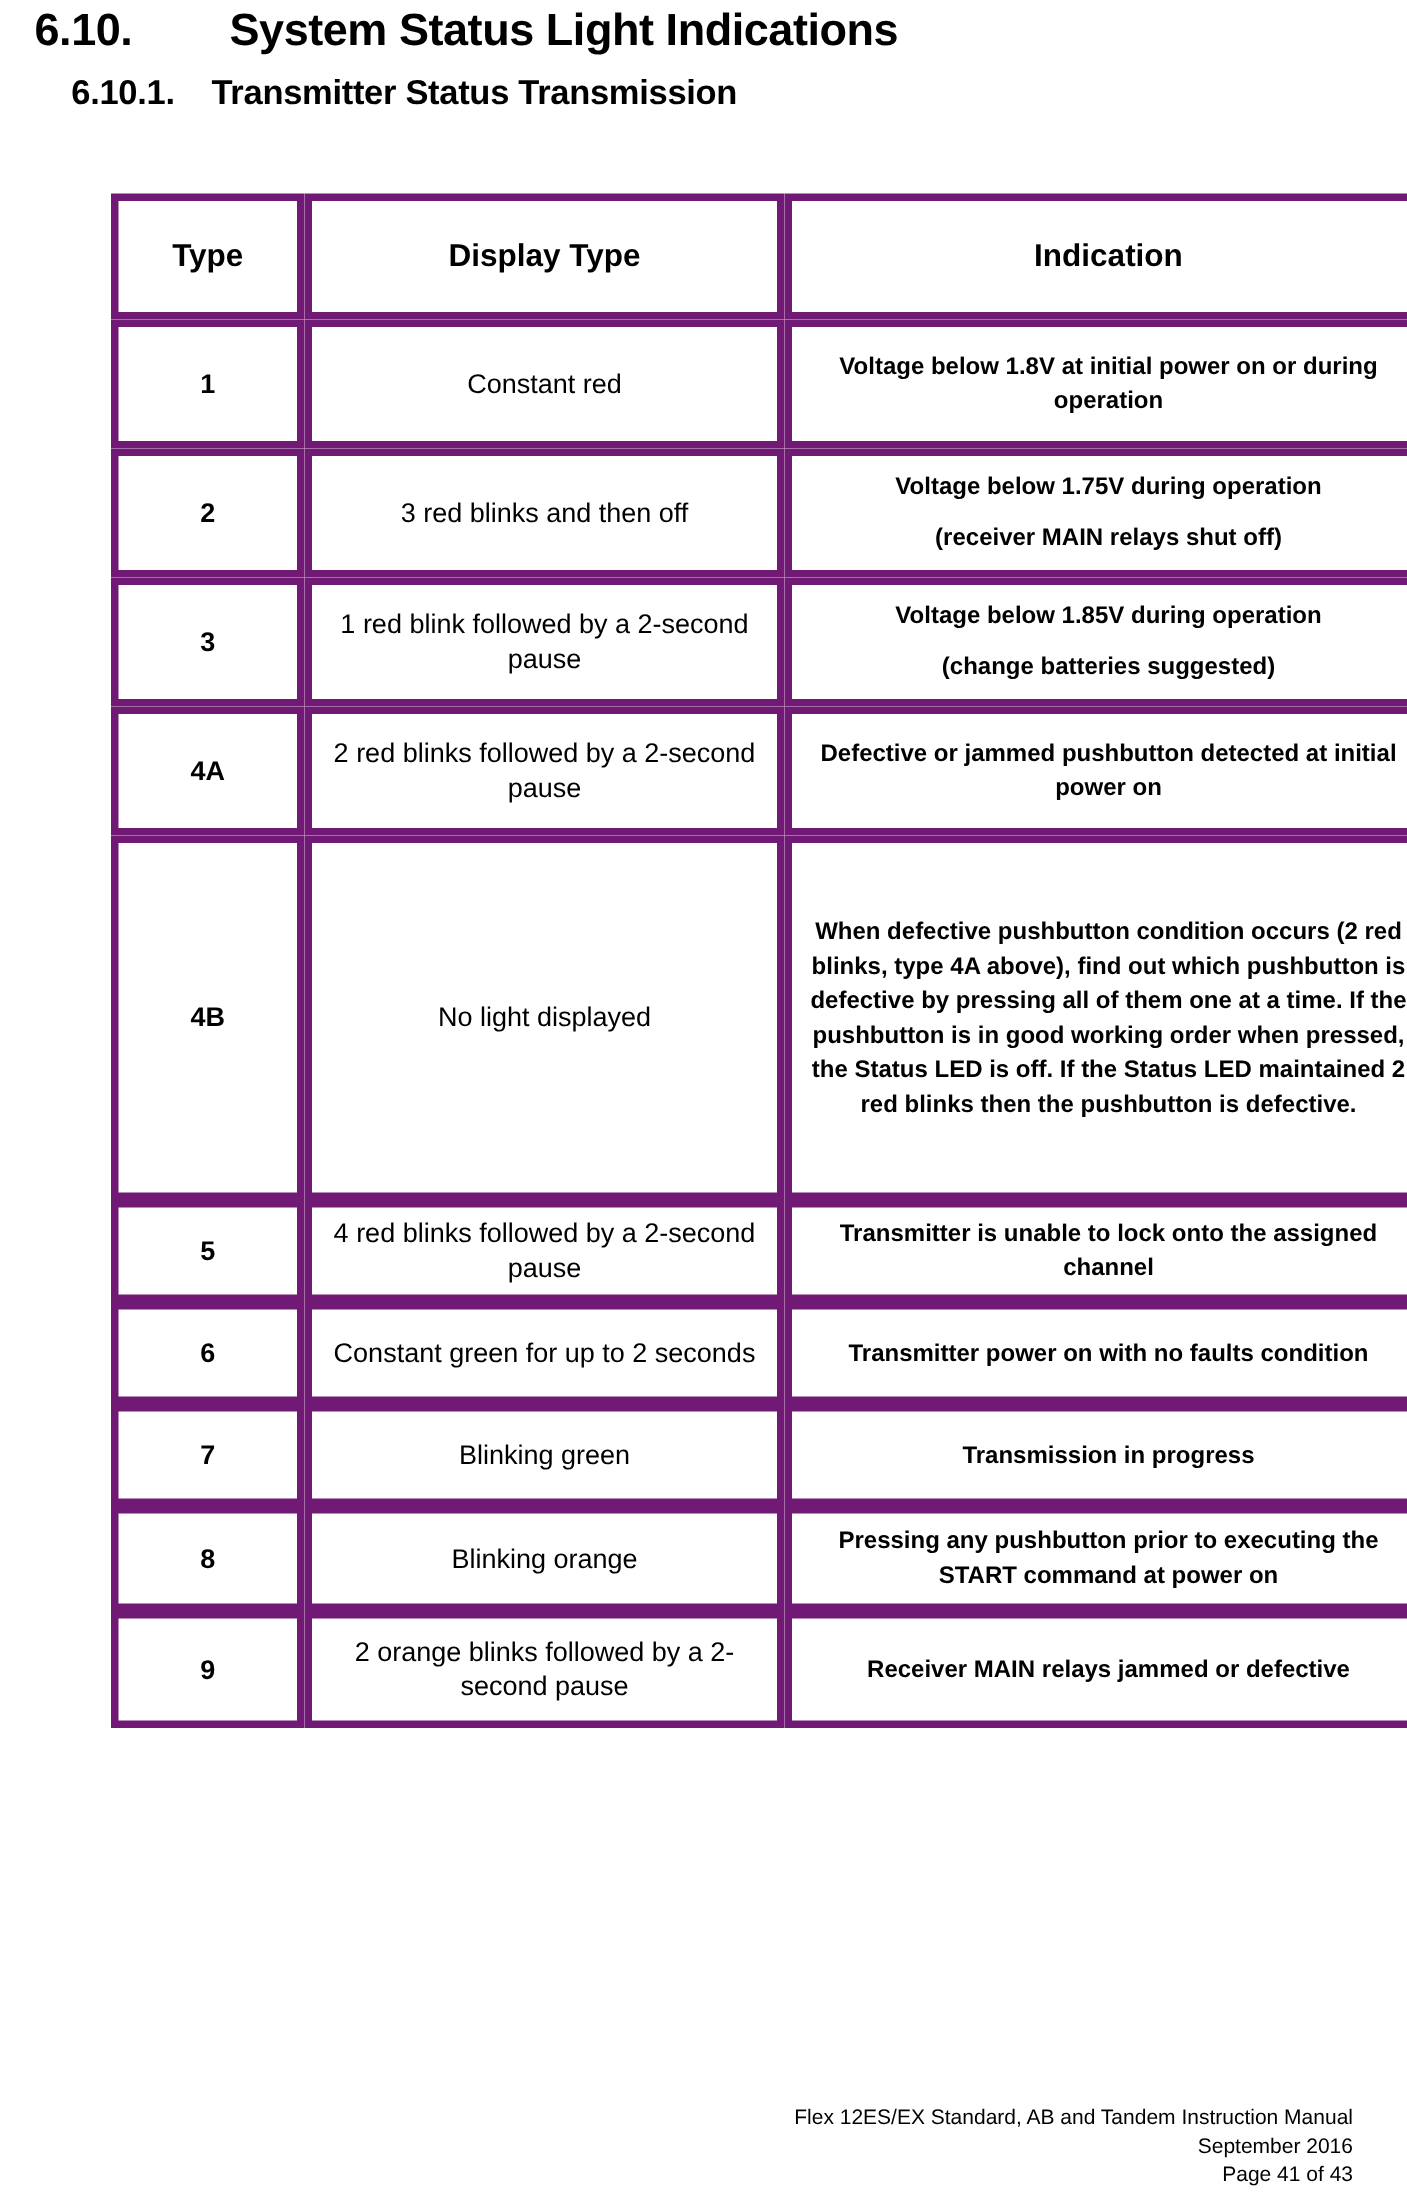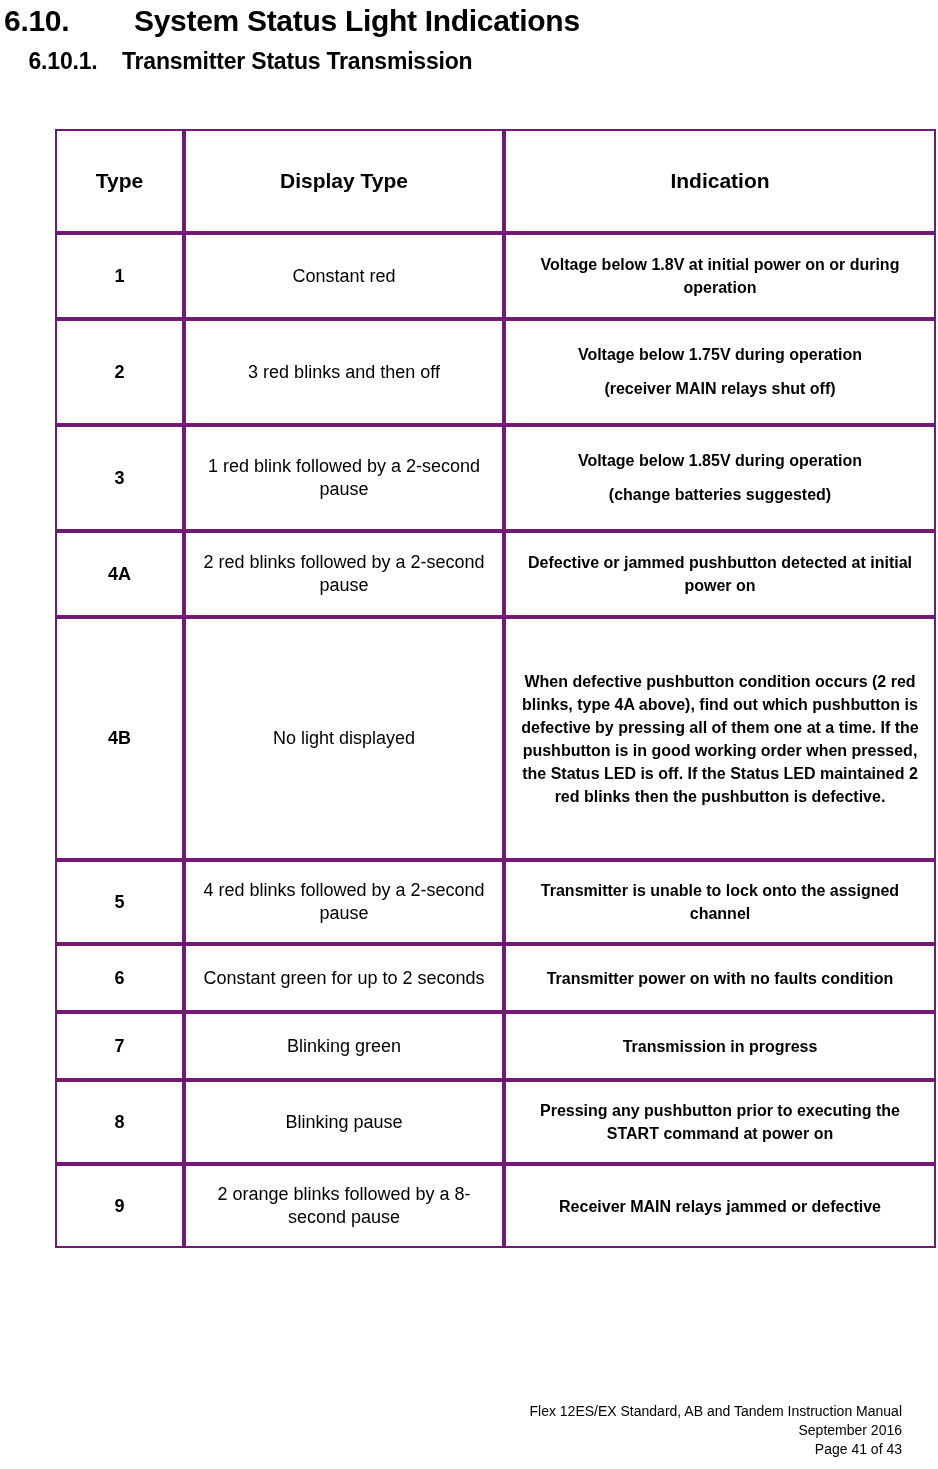--- a/index.html
+++ b/index.html
@@ -12,20 +12,21 @@
     height: 1469px;
     position: relative;
     font-family: "Liberation Sans", sans-serif;
     color: #000000;
     overflow: hidden;
   }
 
   .page {
     position: absolute;
     inset: 0;
+    margin-left: 19px;
   }
 
   
   .h-sec {
     position: absolute;
     left: 4px;
     top: 4px;
     width: 900px;
     font-size: 30px;
     font-weight: bold;
@@ -55,24 +56,24 @@
     top: 129px;
     width: 881px;
   }
   table.status {
     border-collapse: separate;
     border-spacing: 0;
     width: 881px;
     table-layout: fixed;
   }
   table.status td, table.status th {
-    border: 2px solid #701a75;
+    border: 5px solid #701a75;
     vertical-align: middle;
     text-align: center;
-    padding: 17px 6px;
+    padding: 4px 6px;
     background: #ffffff;
   }
   col.c-type    { width: 129px; }
   col.c-display { width: 320px; }
   col.c-ind     { width: 432px; }
 
   th.hd {
     font-size: 21px;
     font-weight: bold;
     height: 66px;
@@ -189,27 +190,27 @@
         </tr>
 
         <tr class="r-h7">
           <td class="type">7</td>
           <td class="display">Blinking green</td>
           <td class="indication">Transmission in progress</td>
         </tr>
 
         <tr class="r-h8">
           <td class="type">8</td>
-          <td class="display">Blinking pause</td>
+          <td class="display">Blinking orange</td>
           <td class="indication">Pressing any pushbutton prior to executing the START command at power on</td>
         </tr>
 
         <tr class="r-h9">
           <td class="type">9</td>
-          <td class="display">2 orange blinks followed by a 8-second pause</td>
+          <td class="display">2 orange blinks followed by a 2-second pause</td>
           <td class="indication">Receiver MAIN relays jammed or defective</td>
         </tr>
 
       </tbody>
     </table>
   </div>
 
   <div class="footer">
     <div>Flex 12ES/EX Standard, AB and Tandem Instruction Manual</div>
     <div>September 2016</div>

